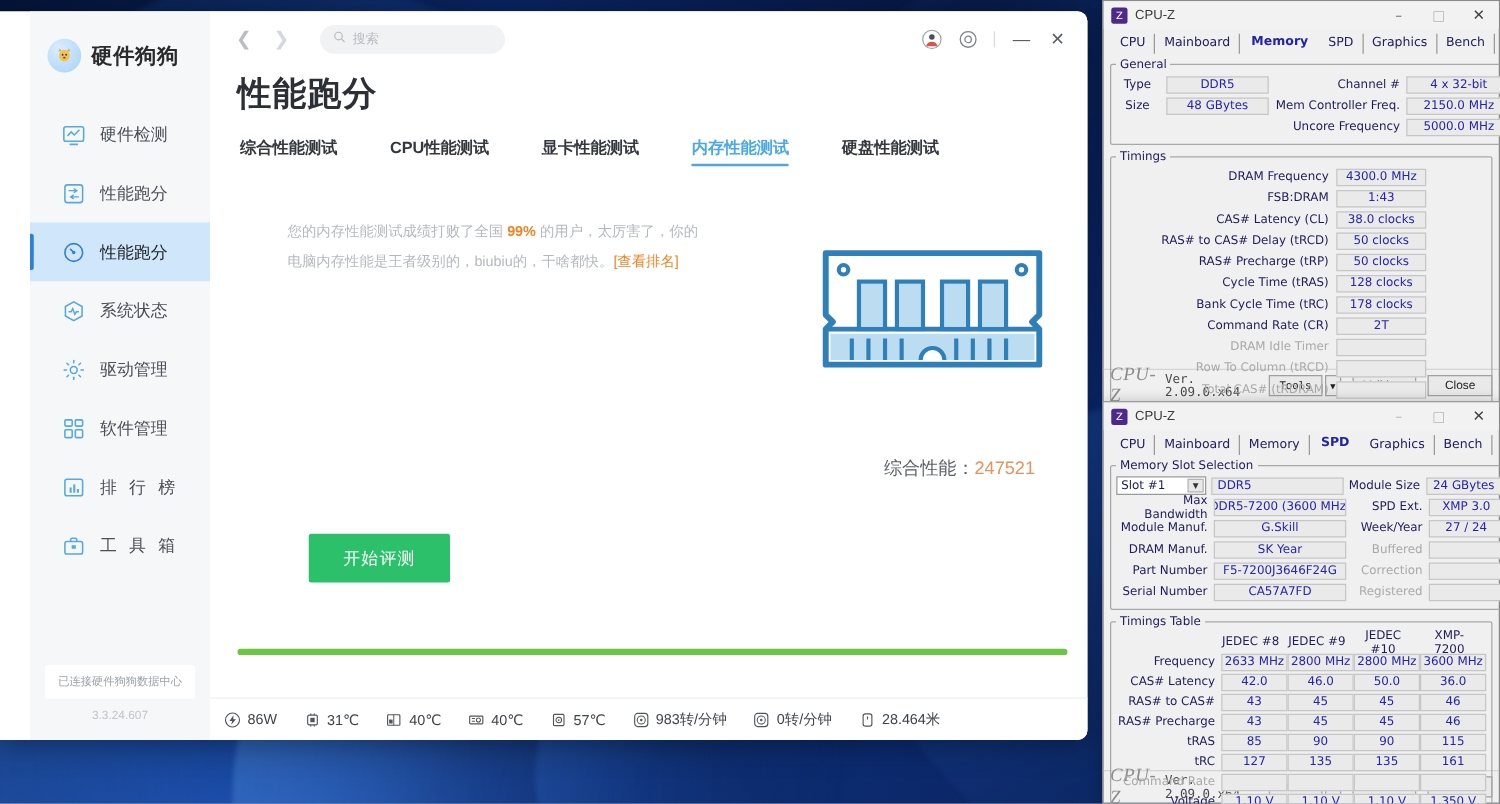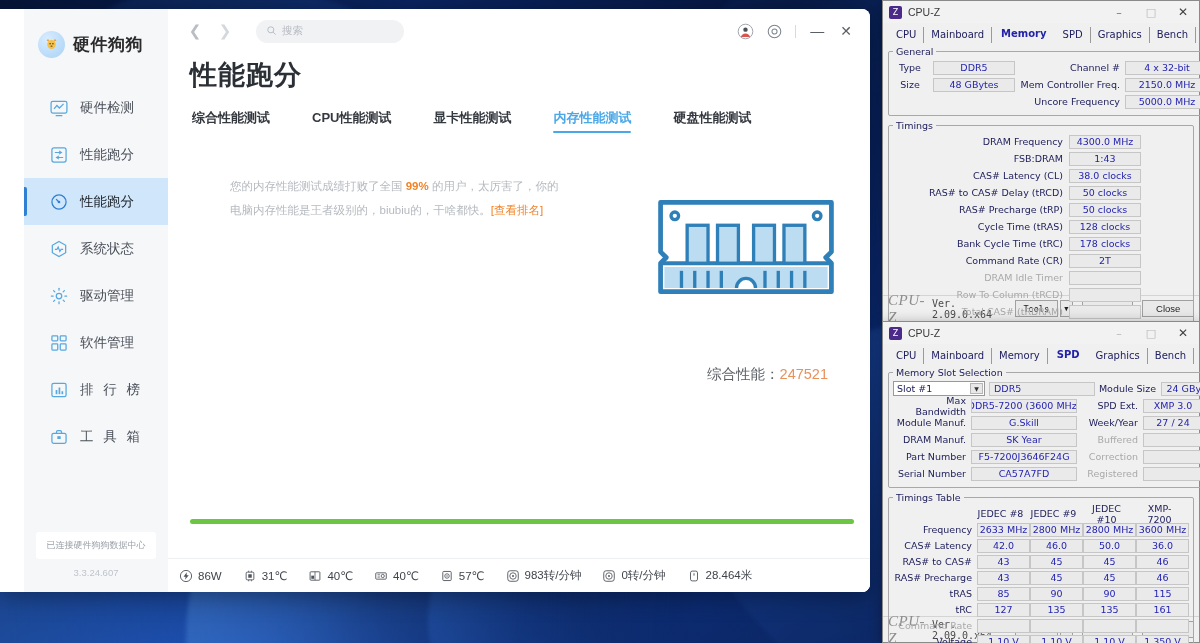--- a/index.html
+++ b/index.html
@@ -211,21 +211,21 @@
   .tm-l { width: 176px; text-align: right; padding-right: 6px; }
   .tm-f { width: 72px; }
 
   
   .spd-row { display: flex; align-items: center; height: 15px; margin-bottom: 2px; }
   .spd-l  { width: 78px; text-align: right; padding-right: 5px; }
   .spd-f  { width: 106px; }
   .spd-l2 { width: 66px; text-align: right; padding-right: 5px; }
   .spd-f2 { width: 60px; }
   .spd-sel {
-    width: 92px; height: 15px; background: #fff; border: 1px solid #999;
+    width: 72px; height: 15px; background: #fff; border: 1px solid #999;
     display: flex; align-items: center; padding-left: 3px; font-size: 9.5px;
     color: #1c1c5a; position: relative; cursor: pointer;
   }
   .spd-sel .arrow {
     position: absolute; right: 1px; top: 1px; bottom: 1px; width: 13px;
     background: #e8e8e8; border: 1px solid #b5b5b5;
     display: flex; align-items: center; justify-content: center; font-size: 6px; color: #333;
   }
   .spd-ddr { width: 106px; margin-left: 4px; }
 
@@ -464,20 +464,21 @@
                   <line x1="162" y1="82" x2="162" y2="100"></line>
                 </g>
                 <path d="M90 100 a10 10 0 0 1 20 0" fill="#ffffff" stroke="#2f7fb8" stroke-width="3.5"></path>
               </svg>
             </div>
 
             <div class="combined">
               <span>综合性能：</span><span class="cv">247521</span>
             </div>
 
+            <button class="start-btn">开始评测</button>
           </div>
 
           <div class="progress-rail"></div>
         </div>
 
         <div class="statusbar">
           <div class="stat">
             <svg viewBox="0 0 20 20">
                 <circle cx="10" cy="10" r="8" fill="none" stroke="#50555c" stroke-width="1.3"></circle>
                 <path d="M11 4.5L6.5 11h3l-1 4.5L14 9h-3z" fill="#50555c"></path>

